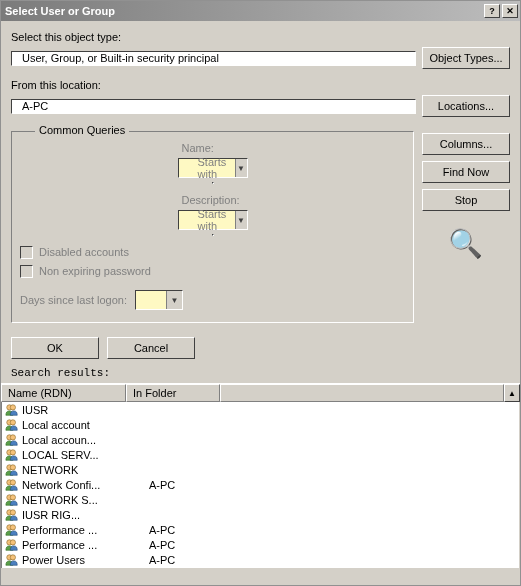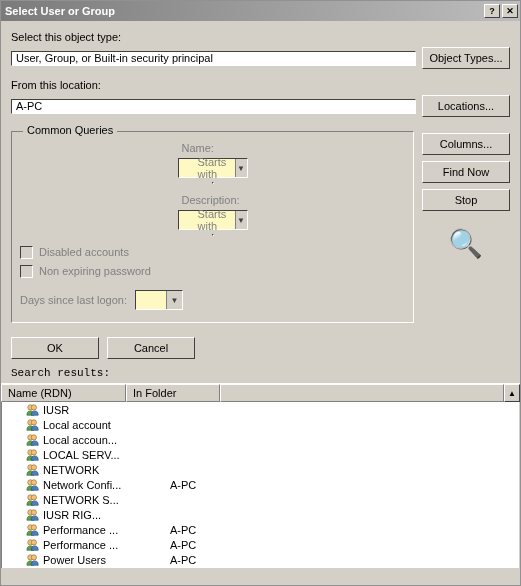--- a/index.html
+++ b/index.html
@@ -39,42 +39,42 @@
 .input-row { display: flex; gap: 6px; align-items: center; margin-bottom: 10px; }
 .text-input {
   flex: 1;
   height: 15px;
   border: 1px solid #808080;
   border-top-color: #404040;
   border-left-color: #404040;
   border-right-color: #fff;
   border-bottom-color: #fff;
   background: #fff;
-  padding: 2px 4px;
+  padding: 2px 10px;
   font: inherit;
 }
 .btn {
   width: 88px; height: 22px;
   background: #d4d0c8;
   border: 1px solid;
   border-color: #fff #404040 #404040 #fff;
   font: inherit;
   padding: 0 4px;
 }
 .fieldset {
   border: 1px solid #808080;
   border-right-color: #fff;
   border-bottom-color: #fff;
   position: relative;
   padding: 10px 8px 8px 8px;
   margin-top: 4px;
 }
 .fieldset-legend {
   position: absolute;
-  top: -8px; left: 11px;
+  top: -8px; left: 23px;
   background: #d4d0c8;
   padding: 0 4px;
 }
 .query-area {
   display: flex;
   gap: 8px;
 }
 .query-left { flex: 1; }
 .query-right { display: flex; flex-direction: column; gap: 6px; padding-top: 6px; }
 .query-row { display: flex; align-items: center; gap: 4px; margin-bottom: 10px; flex-direction: column; }
@@ -129,21 +129,20 @@
 .col-hdr.c2 { width:94px; }
 .col-hdr.c3 { flex:1; }
 .scr-up { width:16px; background:#d4d0c8;border:1px solid;border-color:#fff #404040 #404040 #fff;
   display:flex;align-items:center;justify-content:center;font-size:8px;}
 .results-body {
   background:#fff;
   height: 166px;
   overflow:hidden;
   border-left:1px solid #808080;
   border-right:1px solid #d4d0c8;
-  padding-left:21px;
 }
 .result-row { display:flex; align-items:center; height:15px; padding-left:2px;}
 .usr-icon { width:16px; height:14px; display:inline-flex;align-items:center;justify-content:center; margin-right:2px;}
 .usr-icon svg { width:14px; height:14px; }
 .rc1 { width:123px; white-space:nowrap; overflow:hidden; }
 .rc2 { width:94px; padding-left:4px; }
 </style>
 </head>
 <body>
 

